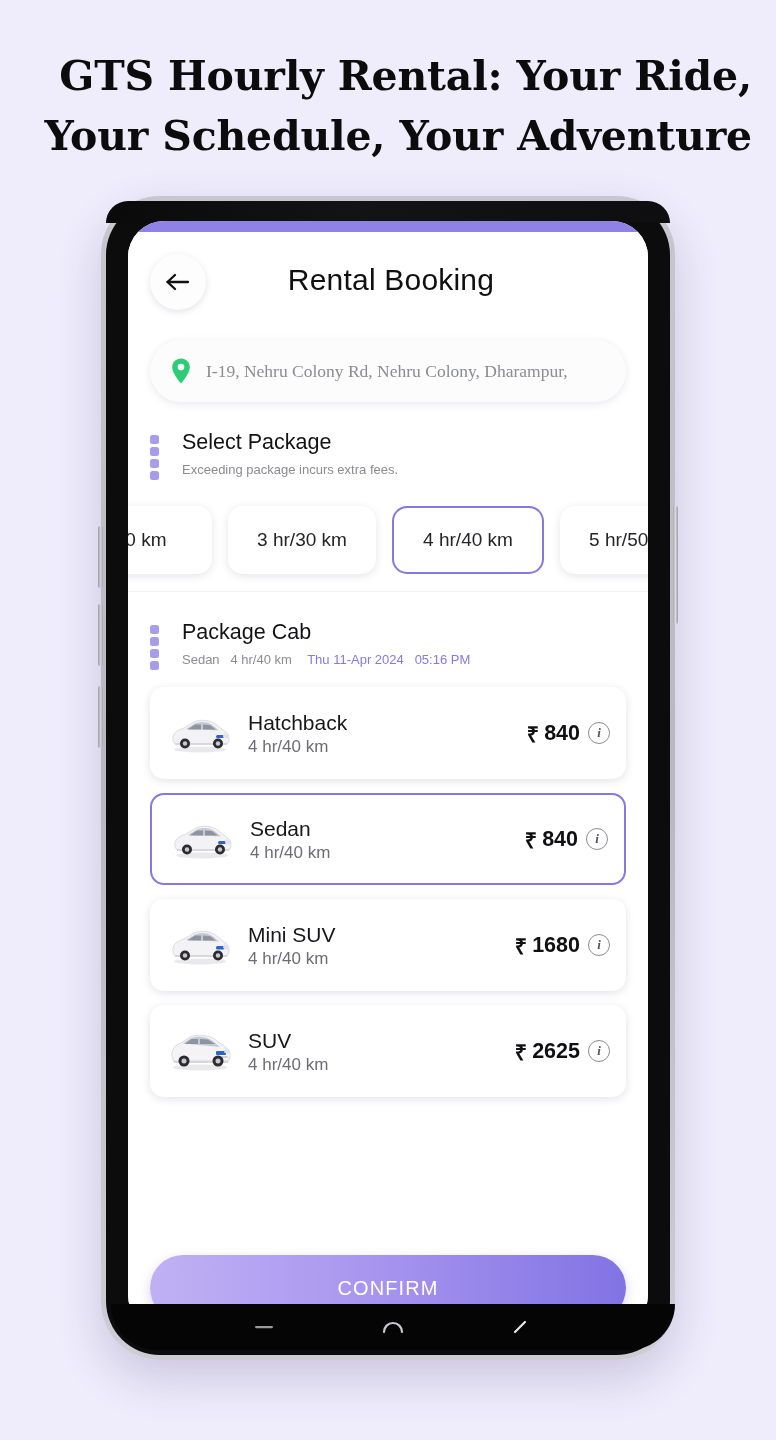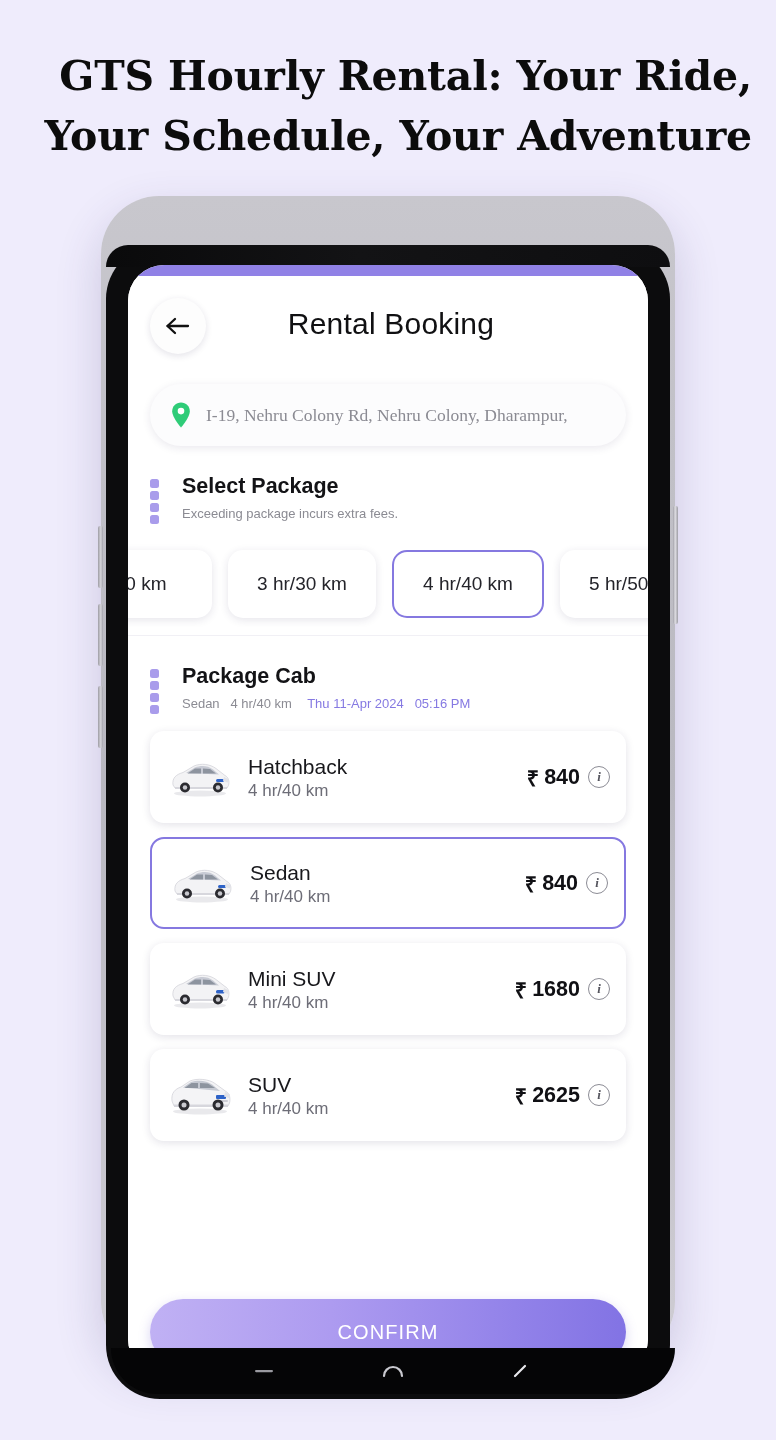--- a/index.html
+++ b/index.html
@@ -30,21 +30,20 @@
     width: 574px; height: 1164px;
     background: linear-gradient(180deg,#c8c7cd 0%, #b9b8c0 50%, #cfcdd4 100%);
     border-radius: 58px;
     box-shadow: 0 18px 46px rgba(60,50,110,.20);
   }
   .phone-inner {
     position: absolute; left: 5px; top: 5px;
     width: 564px; height: 1154px;
     background: #0c0c0d;
     border-radius: 54px;
-    margin-top: 44px;
   }
   .notch-area {
     position: absolute; left: 0; top: 0; width: 100%; height: 22px;
     background: linear-gradient(90deg,#0a0a0b 0%,#131315 45%,#0e0e10 100%);
     border-radius: 54px 54px 0 0;
   }
   .screen {
     position: absolute; left: 22px; top: 20px;
     width: 520px; height: 1108px;
     background: #ffffff;
@@ -102,21 +101,21 @@
     font-family: Liberation Serif, serif;
   }
 
   .section-head { margin: 28px 0 0 22px; display: flex; align-items: flex-start; }
   .grid-ico { margin-top: 5px; margin-right: 11px; }
   .grid-ico i {
     display: block; float: left; width: 9px; height: 9px;
     background: #a99ceb; border-radius: 2.5px; margin: 0 3px 3px 0;
   }
   .grid-wrap { width: 21px; }
-  .sec-title { font-size: 21.5px; font-weight: 700; color: #131316; line-height: 25px; }
+  .sec-title { font-size: 21.5px; font-weight: 400; color: #131316; line-height: 25px; }
   .sec-sub { font-size: 13px; color: #8b8b93; margin-top: 4px; line-height: 22px; }
   .sec-sub .accent { color: #8579e2; font-weight: 500; }
   .sec-sub .sep { display:inline-block; width:8px; }
 
   .chips-wrap {
     margin-top: 16px; position: relative; height: 84px; overflow: hidden;
   }
   .chips {
     position: absolute; left: -72px; top: 0;
     display: flex; gap: 16px; padding: 7px 0 7px 8px;

